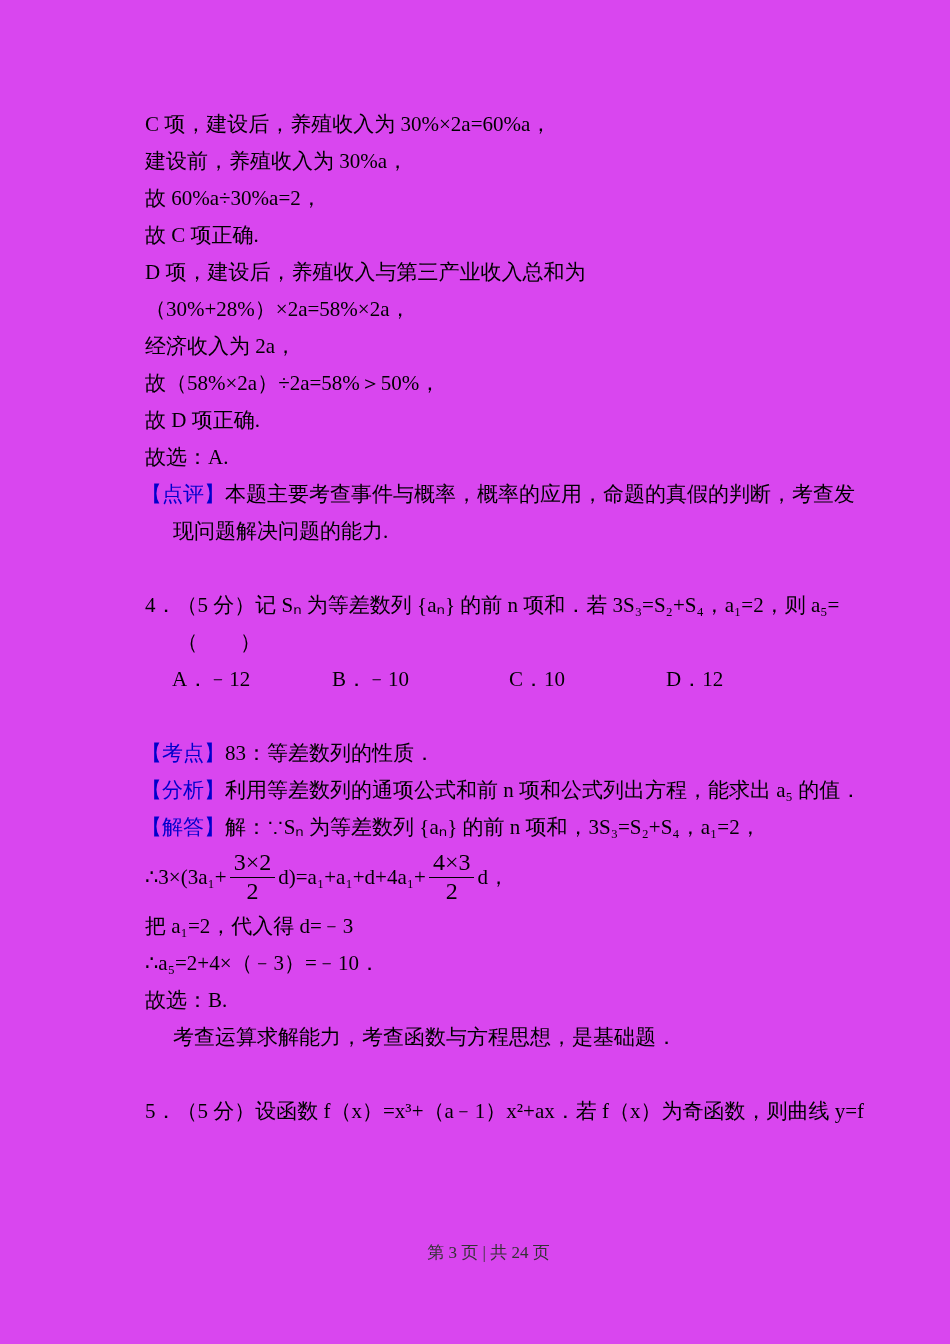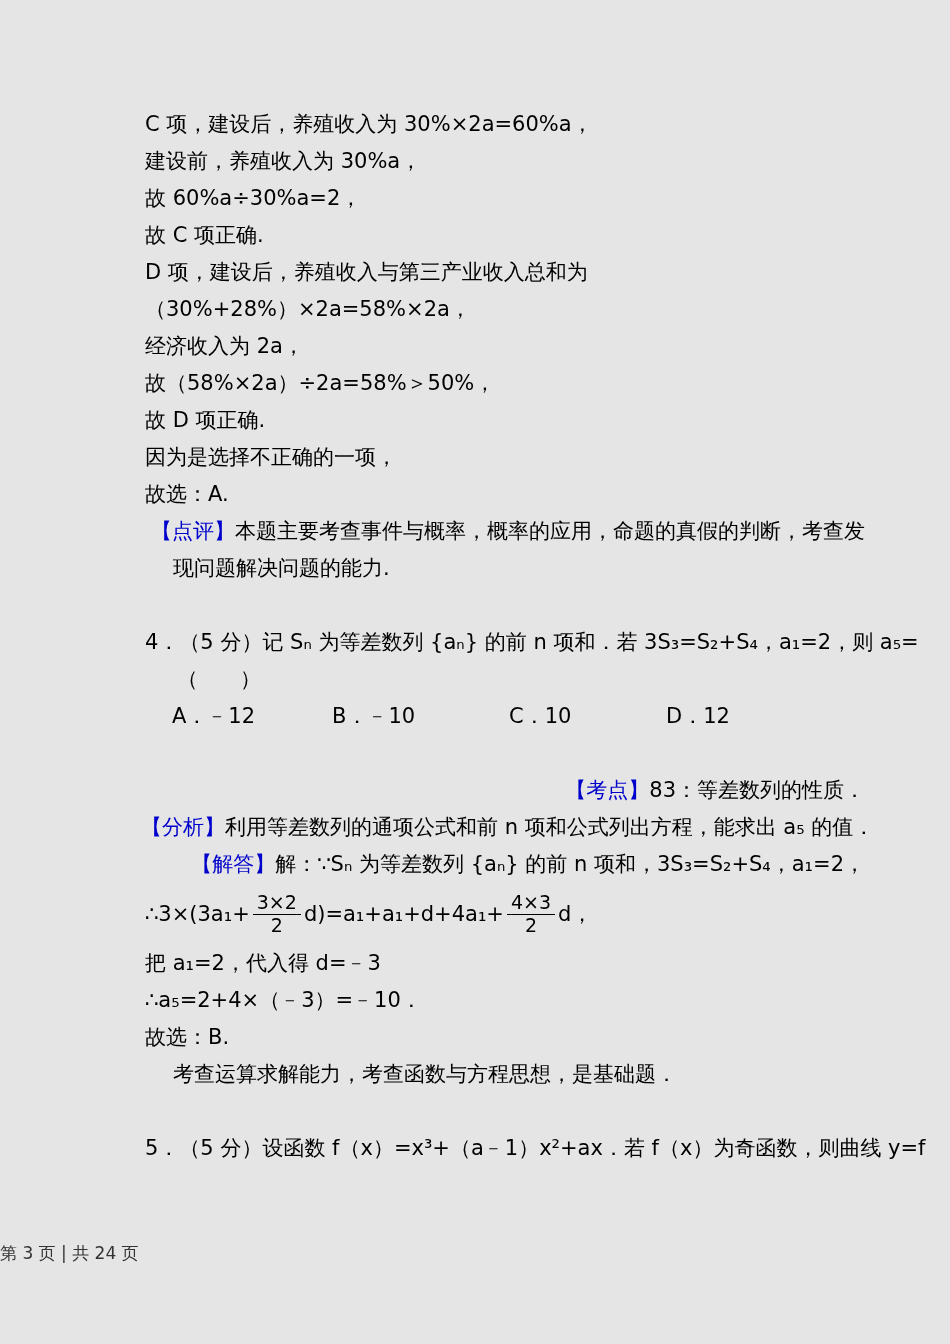--- a/index.html
+++ b/index.html
@@ -2,53 +2,52 @@
 <html><head>
 <meta charset="utf-8">
 <style>
   * { margin:0; padding:0; box-sizing:border-box; }
   html,body { background:#ffffff; }
   body {
     width:950px; height:1344px;
     font-family:"DejaVu Sans","Liberation Sans",sans-serif;
     color:#000000;
   }
-  .page { position:relative; width:950px; height:1344px; background:#e5e5e5; overflow:hidden; }
+  .page { position:relative; width:950px; height:1344px; background:#d946ef; overflow:hidden;font-family:Liberation Serif, serif; }
   .content { position:absolute; left:145px; top:106px; width:720px; font-size:21px; }
   .line { height:37px; line-height:37px; white-space:nowrap; }
   .gap  { height:37px; }
   .cont { padding-left:28px; }
   .indent-paren { padding-left:32px; }
-  .labeled { margin-left:-4px;text-align:right; }
+  .labeled { margin-left:-4px; }
   .label { color:#0000CC; }
   .options-row { position:relative; height:37px; line-height:37px; }
   .options-row .opt { position:absolute; top:0; white-space:nowrap; }
   .opt-a { left:27px; } .opt-b { left:187px; } .opt-c { left:364px; } .opt-d { left:521px; }
   .formula-line { height:62px; display:flex; align-items:center; white-space:nowrap; line-height:normal; }
-  .frac { display:inline-flex; flex-direction:column; align-items:center; vertical-align:middle; margin:0 3px; font-size:19px; line-height:1.15; }
+  .frac { display:inline-flex; flex-direction:column; align-items:center; vertical-align:middle; margin:0 3px; font-size:24px; line-height:1.15; }
   .frac .num { border-bottom:1.5px solid #000; padding:0 4px; }
   .frac .den { padding:0 4px; }
-  .footer { position:absolute; top:1240px; left:0; width:100%; text-align:left; font-size:17px; line-height:26px; color:#333333; }
+  .footer { position:absolute; top:1240px; left:0; width:100%; text-align:center; font-size:17px; line-height:26px; color:#333333;padding-left:27px; }
 </style>
 </head>
 <body>
 
 <div class="page">
   <div class="content">
 
     <div class="line">C 项，建设后，养殖收入为 30%×2a=60%a，</div>
     <div class="line">建设前，养殖收入为 30%a，</div>
     <div class="line">故 60%a÷30%a=2，</div>
     <div class="line">故 C 项正确.</div>
     <div class="line">D 项，建设后，养殖收入与第三产业收入总和为</div>
     <div class="line">（30%+28%）×2a=58%×2a，</div>
     <div class="line">经济收入为 2a，</div>
     <div class="line">故（58%×2a）÷2a=58%＞50%，</div>
     <div class="line">故 D 项正确.</div>
-    <div class="line">因为是选择不正确的一项，</div>
     <div class="line">故选：A.</div>
 
     <div class="line labeled">
       <span class="label">【点评】</span><span>本题主要考查事件与概率，概率的应用，命题的真假的判断，考查发</span>
     </div>
     <div class="line cont">现问题解决问题的能力.</div>
 
     <div class="gap"></div>
 
     <div class="line">4．（5 分）记 Sₙ 为等差数列 {aₙ} 的前 n 项和．若 3S₃=S₂+S₄，a₁=2，则 a₅=</div>

